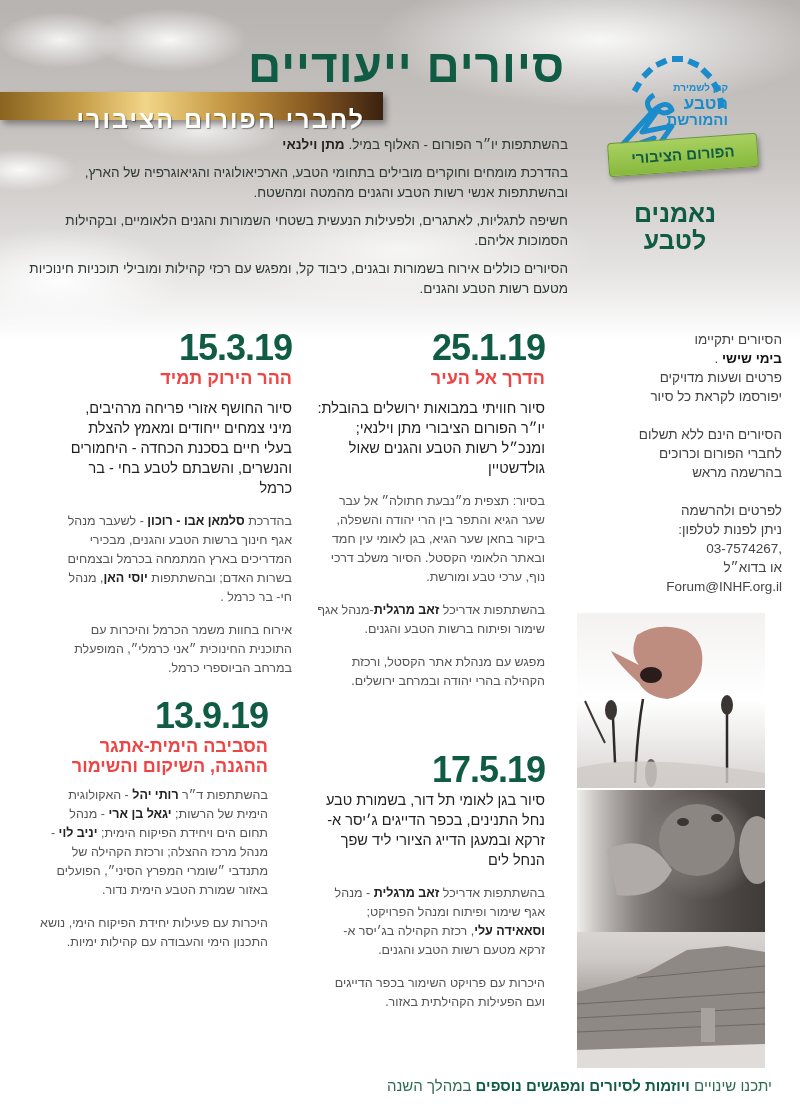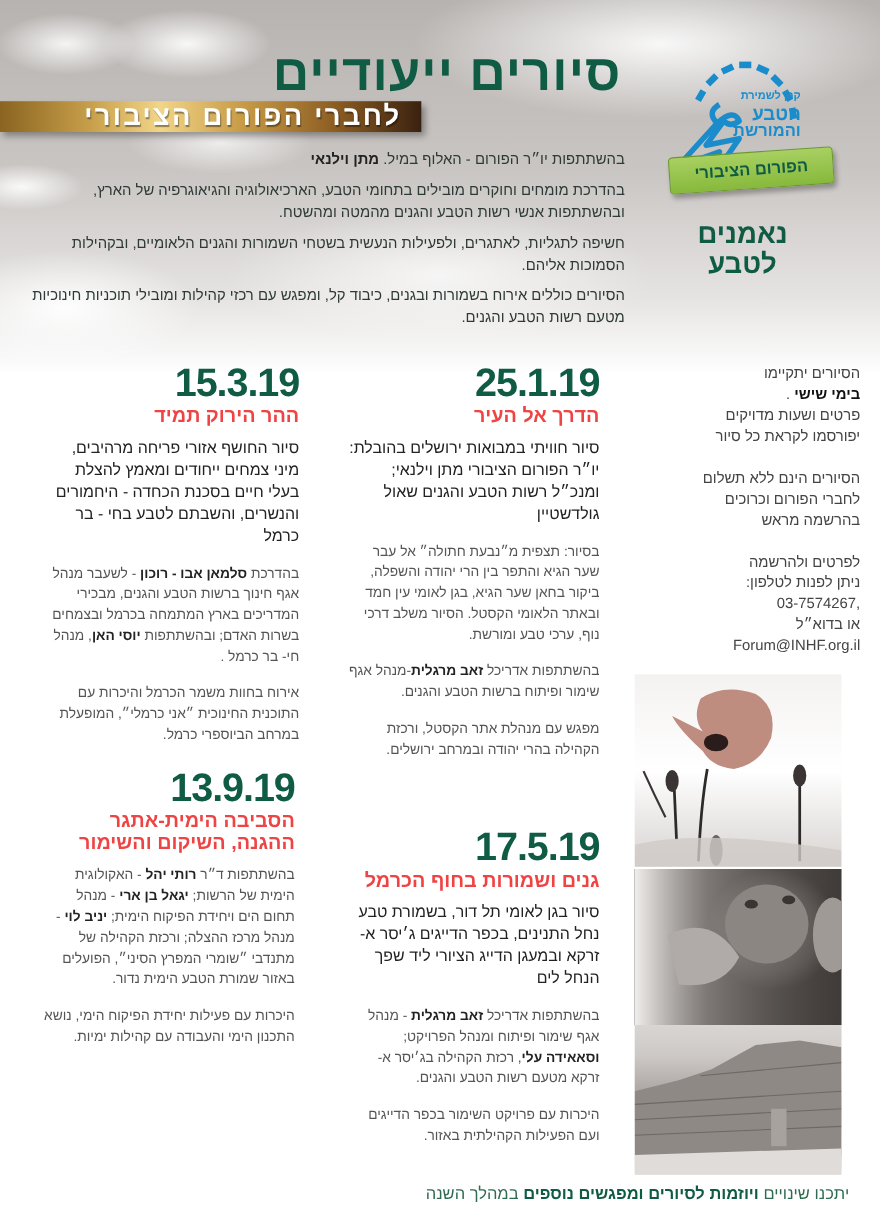--- a/index.html
+++ b/index.html
@@ -29,21 +29,21 @@
     position: absolute; top: 40px; right: 235px; width: 320px;
     font-size: 46px; font-weight: bold; color: #0f5b44;
     text-align: right; letter-spacing: 1px; line-height: 52px;
   }
   .gold-banner {
     position: absolute; top: 92px; left: 0; width: 383px; height: 28px;
     background: linear-gradient(90deg, #8a6420 0%, #c9a14c 22%, #f2d588 38%, #c69a45 58%, #8b5c22 80%, #3a2110 100%);
     box-shadow: 3px 4px 6px rgba(0,0,0,0.35);
   }
   .gold-banner span {
-    position: absolute; right: 18px; top: 0; line-height: 28px;
+    position: absolute; right: 18px; top: 13px; line-height: 28px;
     color: #ffffff; font-size: 25px; font-weight: bold; letter-spacing: 2px;
     text-shadow: 1px 1px 1px rgba(0,0,0,0.4);
     margin-left: 23px;
   }
   .intro {
     position: absolute; top: 135px; right: 232px; width: 545px;
     font-size: 13.5px; line-height: 20px; color: #2e3a36;
   }
   .intro p { margin-bottom: 8px; }
   .intro b { font-weight: bold; color: #222; }
@@ -222,36 +222,35 @@
   <div class="title">הדרך אל העיר</div>
   <div class="lead">סיור חוויתי במבואות ירושלים בהובלת: יו״ר הפורום הציבורי מתן וילנאי; ומנכ״ל רשות הטבע והגנים שאול גולדשטיין</div>
   <div class="detail">בסיור: תצפית מ״נבעת חתולה״ אל עבר שער הגיא והתפר בין הרי יהודה והשפלה, ביקור בחאן שער הגיא, בגן לאומי עין חמד ובאתר הלאומי הקסטל. הסיור משלב דרכי נוף, ערכי טבע ומורשת.</div>
   <div class="detail">
     <span>בהשתתפות אדריכל</span>
     <b>זאב מרגלית</b><span>-מנהל אגף שימור ופיתוח ברשות הטבע והגנים.</span>
   </div>
   <div class="detail">מפגש עם מנהלת אתר הקסטל, ורכזת הקהילה בהרי יהודה ובמרחב ירושלים.</div>
 </div>
 
-<div class="tour" style="top:328px; right:528px;">
+<div class="tour" style="top:328px; right:508px;">
   <div class="date">15.3.19</div>
   <div class="title">ההר הירוק תמיד</div>
   <div class="lead">סיור החושף אזורי פריחה מרהיבים, מיני צמחים ייחודים ומאמץ להצלת בעלי חיים בסכנת הכחדה - היחמורים והנשרים, והשבתם לטבע בחי - בר כרמל</div>
   <div class="detail">
     <span>בהדרכת</span>
     <b>סלמאן אבו - רוכון</b>
     <span>- לשעבר מנהל אגף חינוך ברשות הטבע והגנים, מבכירי המדריכים בארץ המתמחה בכרמל ובצמחים בשרות האדם; ובהשתתפות</span>
     <b>יוסי האן</b><span>, מנהל חי- בר כרמל .</span>
   </div>
   <div class="detail">אירוח בחוות משמר הכרמל והיכרות עם התוכנית החינוכית ״אני כרמלי״, המופעלת במרחב הביוספרי כרמל.</div>
 </div>
 
 <div class="tour" style="top:730px; right:255px;margin-top:20px;">
   <div class="date">17.5.19</div>
-  <div class="title">גנים ושמורות בחוף הכרמל</div>
   <div class="lead">סיור בגן לאומי תל דור, בשמורת טבע נחל התנינים, בכפר הדייגים ג׳יסר א- זרקא ובמעגן הדייג הציורי ליד שפך הנחל לים</div>
   <div class="detail">
     <span>בהשתתפות אדריכל</span>
     <b>זאב מרגלית</b>
     <span>- מנהל אגף שימור ופיתוח ומנהל הפרויקט;</span>
     <b>וסאאידה עלי</b><span>, רכזת הקהילה בג׳יסר א- זרקא מטעם רשות הטבע והגנים.</span>
   </div>
   <div class="detail">היכרות עם פרויקט השימור בכפר הדייגים ועם הפעילות הקהילתית באזור.</div>
 </div>
 

